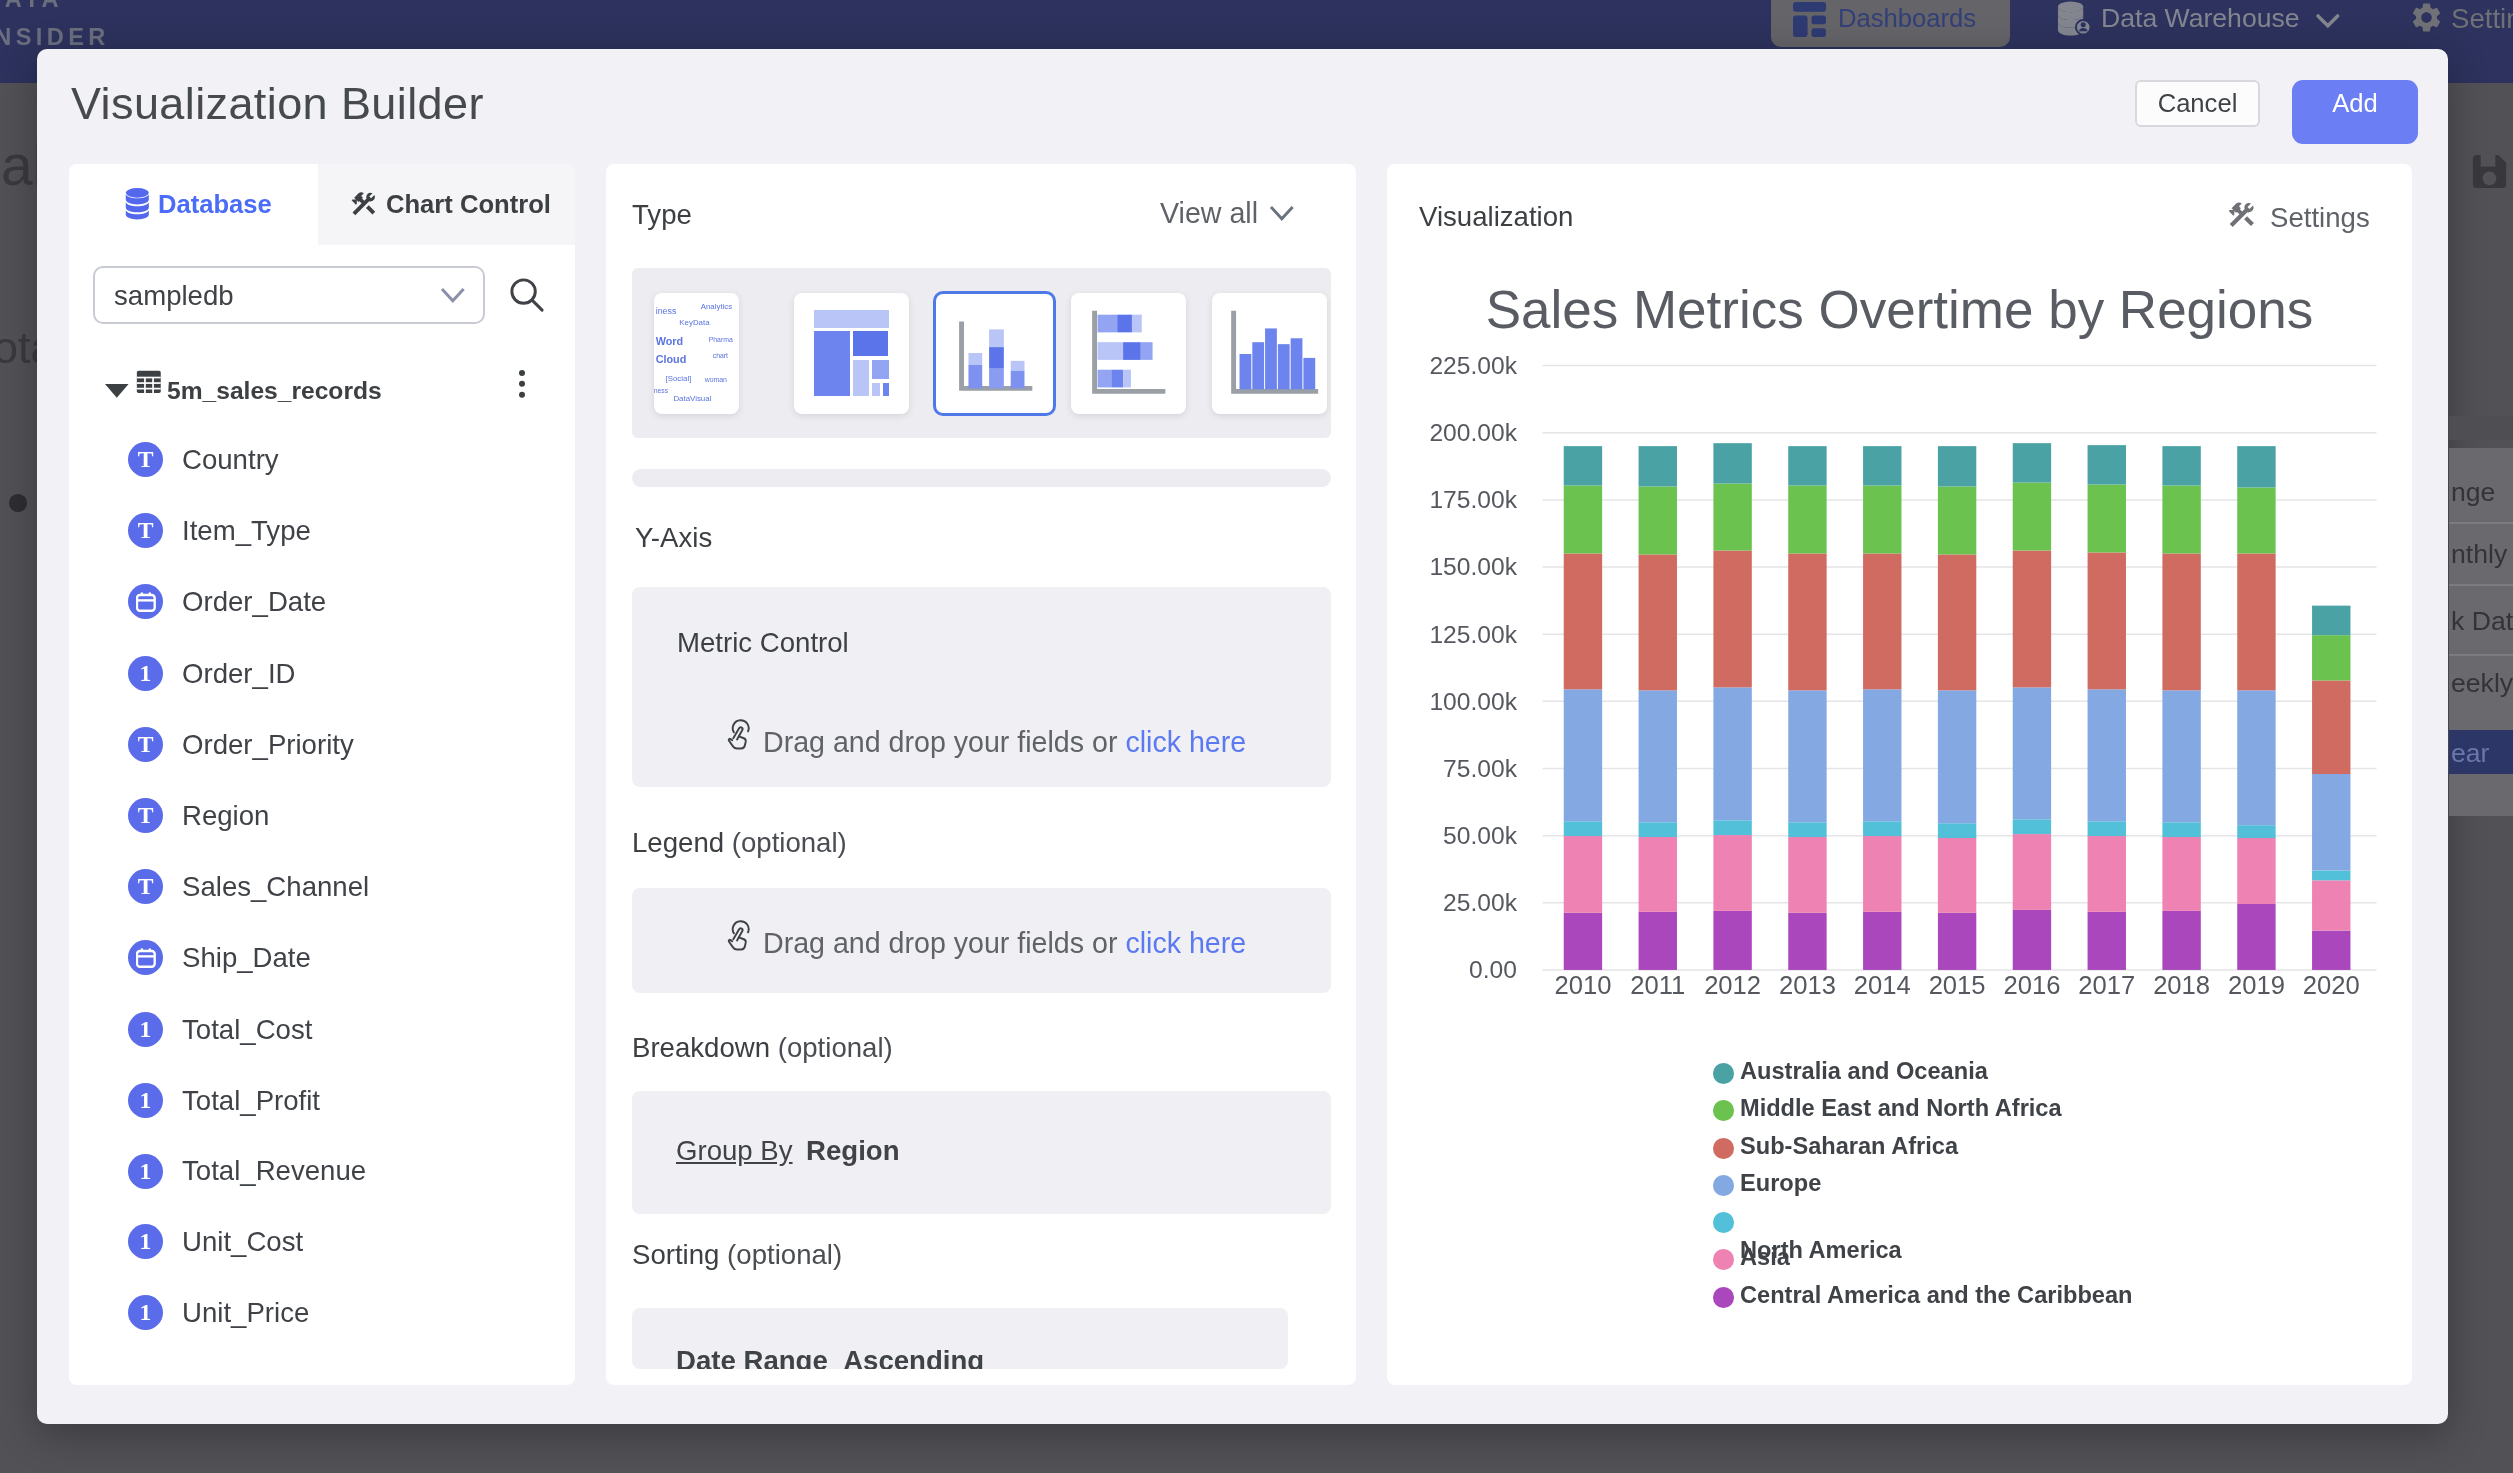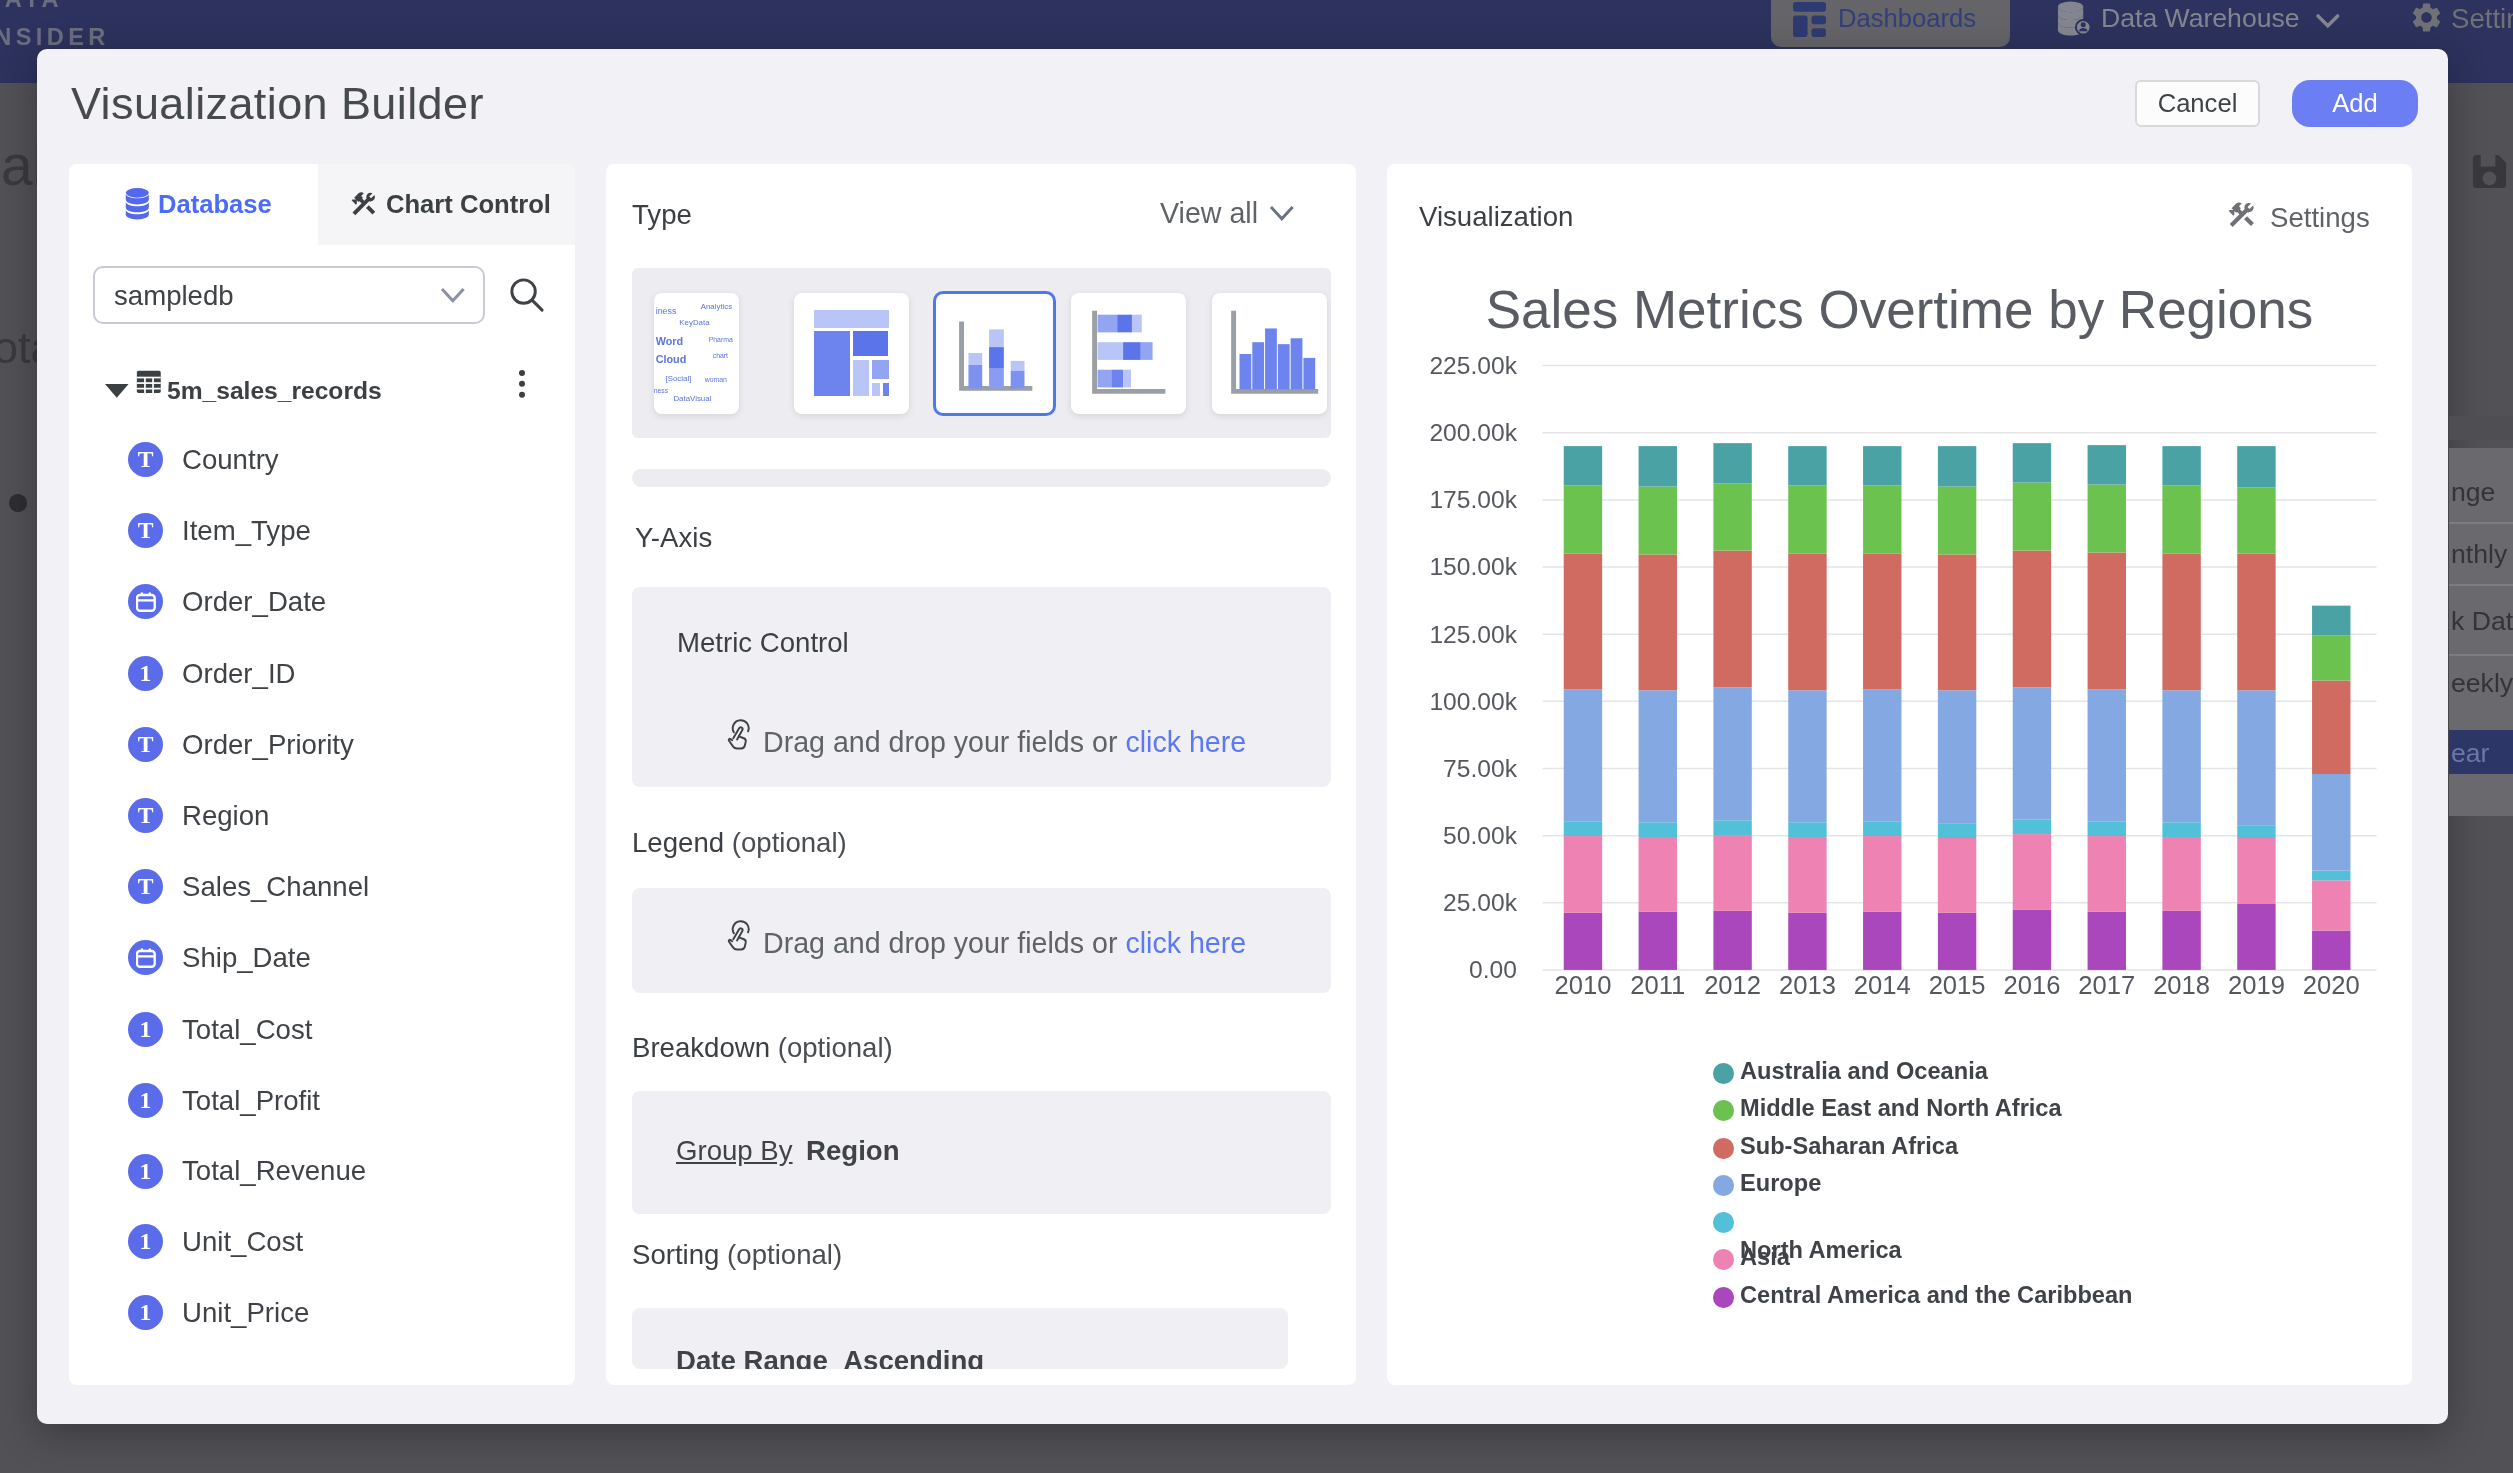--- a/index.html
+++ b/index.html
@@ -72,21 +72,21 @@
 <div class="abs" style="left:2451px; top:738px; font-size:26.6px; color:#6a77a8;">ear</div>
 
 <svg class="abs" style="left:2469px; top:151px;" width="41" height="41" viewBox="0 0 42 42">
   <path d="M8 4 h22 l8 8 v22 a4 4 0 0 1 -4 4 h-26 a4 4 0 0 1 -4-4 V8 a4 4 0 0 1 4-4 Z" fill="#38383c"></path>
   <rect x="12" y="4" width="15" height="12" fill="#515156"></rect>
   <circle cx="21" cy="28" r="7" fill="#515156"></circle>
 </svg>
 
 <div class="abs" style="left:71px; top:78px; font-size:45px; letter-spacing:0.4px; color:#46494e;">Visualization Builder</div>
 <div class="abs" style="left:2135px; top:80px; width:125px; height:47px; background:#fcfcfd; border:2px solid #d8d9dd; border-radius:5.9px; text-align:center; line-height:43px; font-size:25.6px; color:#3f4347;">Cancel</div>
-<div class="abs" style="left:2292px; top:80px; width:126px; height:47px; background:#6b7ef3; border-radius:18px; text-align:center; line-height:47px; font-size:25.6px; color:#ffffff;">Add</div>
+<div class="abs" style="left:2292px; top:80px; width:126px; height:64px; background:#6b7ef3; border-radius:11px; text-align:center; line-height:47px; font-size:25.6px; color:#ffffff;">Add</div>
 
 <div class="card" style="left:69px; top:164px; width:506px; height:1221px;"></div>
 <div class="abs" style="left:318px; top:164px; width:257px; height:81px; background:#f5f5f8; border-radius:0 7.9px 0 0;"></div>
 
 <svg class="abs" style="left:124px; top:187px;" width="26.6" height="33" viewBox="0 0 30 36">
   <ellipse cx="15" cy="6" rx="13" ry="5.5" fill="#5468ee"></ellipse>
   <path d="M2 7.5 v6 c0 3 5.8 5.5 13 5.5 s13-2.5 13-5.5 v-6 c-1.5 2.8-6.6 4.6-13 4.6 S3.5 10.3 2 7.5 Z" fill="#5468ee"></path>
   <path d="M2 16.5 v6 c0 3 5.8 5.5 13 5.5 s13-2.5 13-5.5 v-6 c-1.5 2.8-6.6 4.6-13 4.6 S3.5 19.3 2 16.5 Z" fill="#5468ee"></path>
   <path d="M2 25.5 v5 c0 3 5.8 5.5 13 5.5 s13-2.5 13-5.5 v-5 c-1.5 2.8-6.6 4.6-13 4.6 S3.5 28.3 2 25.5 Z" fill="#5468ee"></path>
 </svg>

